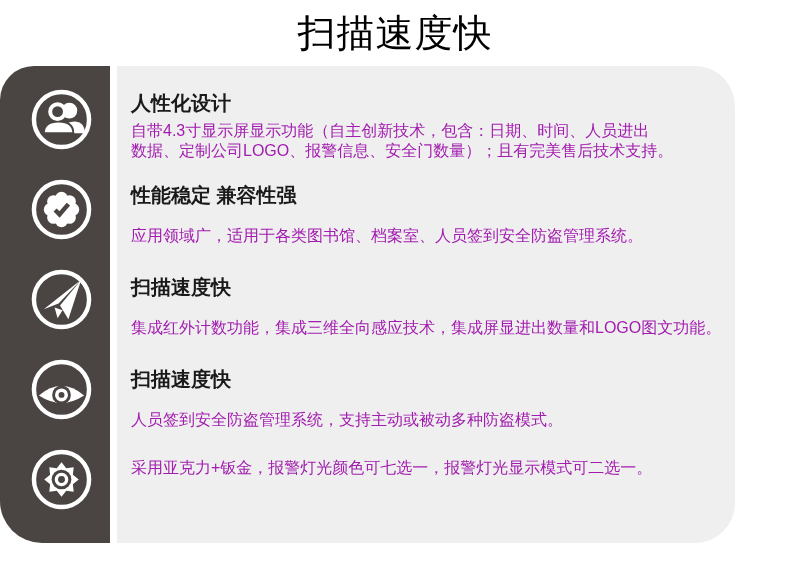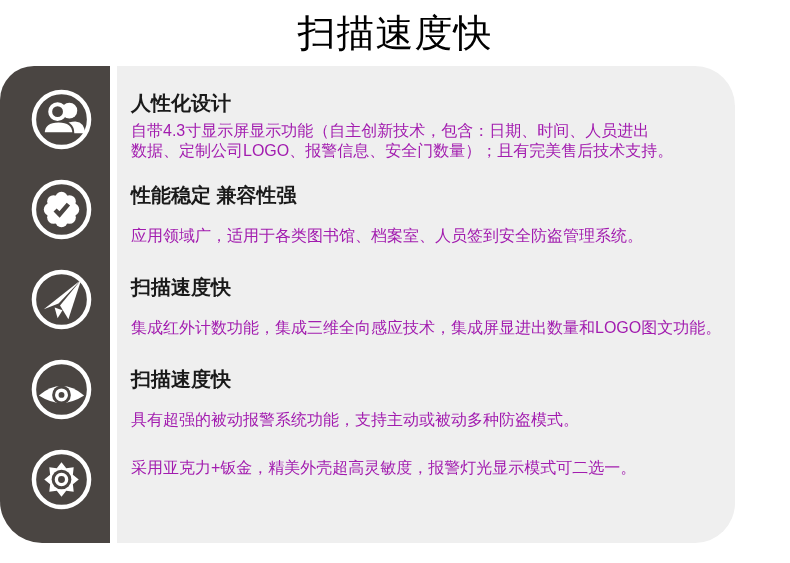--- a/index.html
+++ b/index.html
@@ -145,22 +145,22 @@
       <p class="feature-body">应用领域广，适用于各类图书馆、档案室、人员签到安全防盗管理系统。</p>
     </div>
 
     <div class="feature">
       <h2 class="feature-heading">扫描速度快</h2>
       <p class="feature-body">集成红外计数功能，集成三维全向感应技术，集成屏显进出数量和LOGO图文功能。</p>
     </div>
 
     <div class="feature">
       <h2 class="feature-heading">扫描速度快</h2>
-      <p class="feature-body">具有超强的被动报警系统功能，支持主动或被动多种防盗模式。</p>
+      <p class="feature-body">人员签到安全防盗管理系统，支持主动或被动多种防盗模式。</p>
     </div>
 
     <div class="feature">
-      <p class="feature-body">采用亚克力+钣金，精美外壳超高灵敏度，报警灯光显示模式可二选一。</p>
+      <p class="feature-body">采用亚克力+钣金，报警灯光颜色可七选一，报警灯光显示模式可二选一。</p>
     </div>
 
   </div>
 
 </div>
 
 </body></html>

